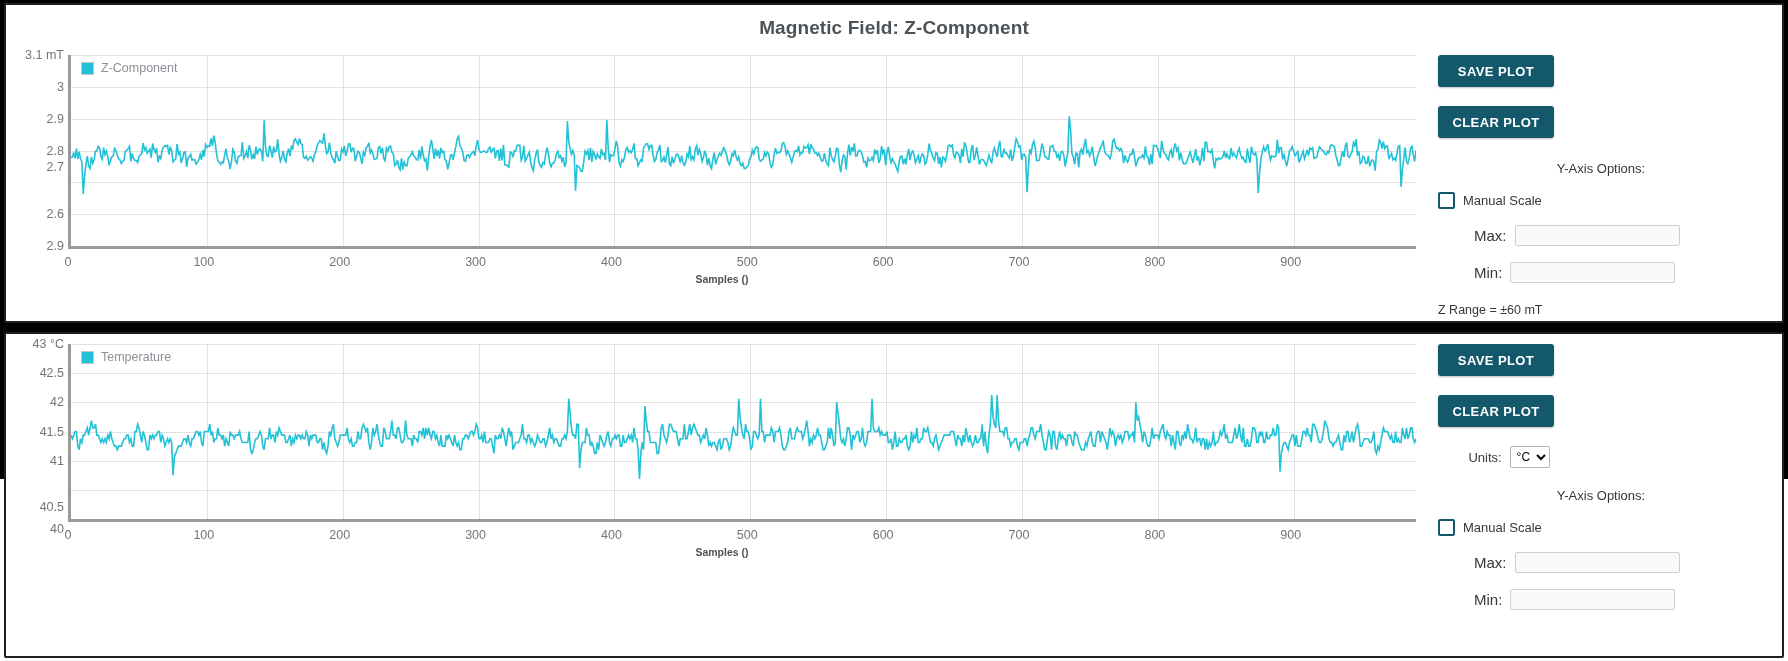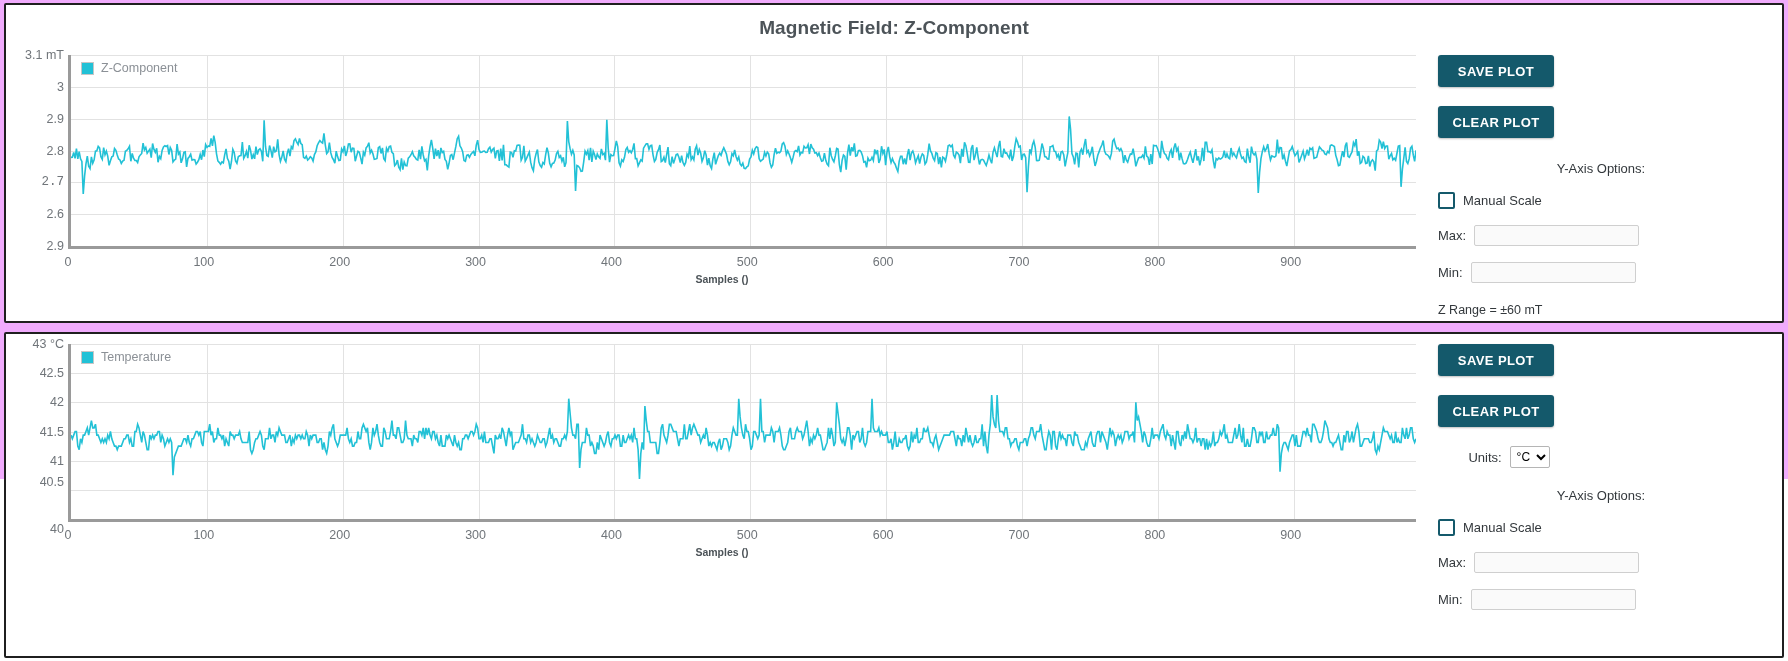--- a/index.html
+++ b/index.html
@@ -3,21 +3,21 @@
 <meta charset="utf-8">
 <style>
   * { box-sizing: border-box; }
   html, body {
     margin: 0; padding: 0;
     width: 1788px; height: 661px;
     background: #ffffff;
     font-family: "Liberation Sans", sans-serif;
     overflow: hidden;
   }
-  #app { width: 1788px; height: 479px; position: relative; background:#f0abfc; }
+  #app { width: 1788px; height: 479px; position: relative; background:#000000; }
 
   .panel {
     position: absolute;
     left: 4px;
     width: 1780px;
     background: #ffffff;
     border: 2px solid #1f1f1f;
     border-radius: 2px;
   }
   #panel-magnetic { top: 3px;  height: 320px; }
@@ -174,37 +174,37 @@
     height: 22px;
     border: 1px solid #b5b5b5;
     border-radius: 2px;
     background: #fff;
     font-size: 12px;
     font-family: "Liberation Sans", sans-serif;
     padding: 0 2px;
     cursor: pointer;
   }
   .note { font-size: 12.5px; color: #33383c; margin-top: 4px; white-space: nowrap; }
-  .lbl-fixed { width: 34px; font-size: 13px; color: #33383c; }
+  .lbl-fixed { width: 34px; font-size: 15px; color: #33383c; margin-left: 36px; }
 </style>
 </head>
 <body>
 
 <div id="app">
 
   <section class="panel" id="panel-magnetic">
     <div class="panel-title">Magnetic Field: Z-Component</div>
 
     <div class="panel-body">
 
       <div class="plot-wrap">
         <div class="y-labels" id="ylabels-magnetic">
             <div class="y-label" style="top: 201px;">2.9</div>
             <div class="y-label" style="top: 169.167px;">2.6</div>
-            <div class="y-label" style="top: 137px; font-family: Liberation Mono, monospace;">2.7</div>
+            <div class="y-label" style="top: 122px;">2.7</div>
             <div class="y-label" style="top: 105.5px;">2.8</div>
             <div class="y-label" style="top: 73.6667px;">2.9</div>
             <div class="y-label" style="top: 41.8333px;">3</div>
             <div class="y-label" style="top: 10px;">3.1 mT</div>
           </div>
 
         <div class="plot-area" id="plot-area-magnetic">
           <div class="gridlines-h" id="gridh-magnetic">
               <div class="gridline-h" style="top: 159.167px;"></div>
               <div class="gridline-h" style="top: 127.333px;"></div>
@@ -270,21 +270,21 @@
     </div>
   </section>
 
   <section class="panel" id="panel-temperature">
 
     <div class="panel-body">
 
       <div class="plot-wrap">
         <div class="y-labels" id="ylabels-temperature">
             <div class="y-label" style="top: 195px;">40</div>
-            <div class="y-label" style="top: 148px;">40.5</div>
+            <div class="y-label" style="top: 173px;">40.5</div>
             <div class="y-label" style="top: 126.667px;">41</div>
             <div class="y-label" style="top: 97.5px;">41.5</div>
             <div class="y-label" style="top: 68.3333px;">42</div>
             <div class="y-label" style="top: 39.1667px;">42.5</div>
             <div class="y-label" style="top: 10px;">43 °C</div>
           </div>
 
         <div class="plot-area" id="plot-area-temperature">
           <div class="gridlines-h" id="gridh-temperature">
               <div class="gridline-h" style="top: 145.833px;"></div>

